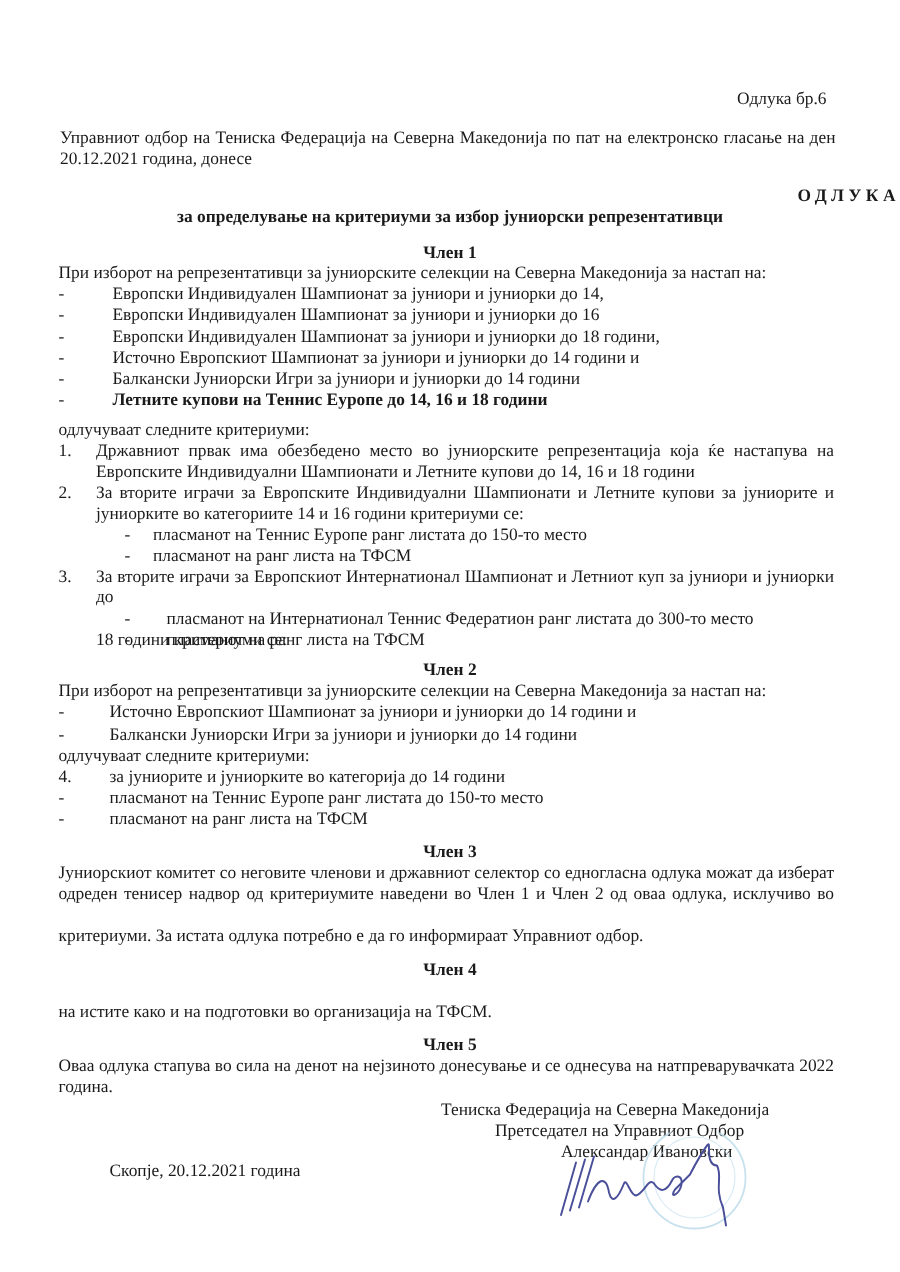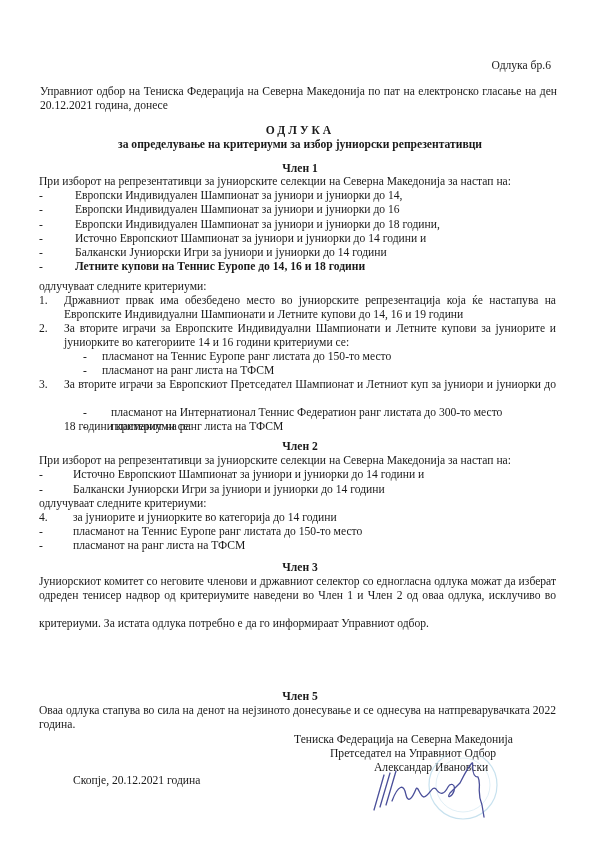--- a/index.html
+++ b/index.html
@@ -3,21 +3,21 @@
 <meta charset="utf-8">
 <style>
   html, body { margin: 0; padding: 0; background: #ffffff; }
   body { width: 600px; height: 848px; position: relative; overflow: hidden;
          font-family: "Liberation Serif", serif; color: #1a1a1a; font-size: 11.6px; }
   .page { position: absolute; left: 0; top: 0; width: 600px; height: 848px; }
   .abs { position: absolute; white-space: nowrap; }
   .center { position: absolute; left: 0; width: 600px; text-align: center; white-space: nowrap; }
   .bold { font-weight: bold; }
   .justify { position: absolute; text-align: justify; text-align-last: justify; white-space: normal; }
-  .spaced { letter-spacing: 3px; }
+  .spaced { letter-spacing: 3px; text-align: right; }
   .sig-area { position: absolute; left: 360px; top: 755px; width: 150px; height: 80px; }
 </style>
 </head>
 <body>
 
 <div class="page">
 
   <div class="abs" style="right:49px; top:59px;">Одлука бр.6</div>
 
   <div class="justify" style="left:40px; top:85px; width:517px;">Управниот одбор на Тениска Федерација на Северна Македонија по пат на електронско гласање на ден</div>
@@ -42,32 +42,32 @@
     <div class="abs" style="left:75px; top:246px;">Балкански Јуниорски Игри за јуниори и јуниорки до 14 години</div>
     <div class="abs" style="left:39px; top:260px;">-</div>
     <div class="abs" style="left:75px; top:260px;font-weight:bold;">Летните купови на Теннис Еуропе до 14, 16 и 18 години</div>
   </div>
 
   <div class="abs" style="left:39px; top:280px;">одлучуваат следните критериуми:</div>
 
   <div>
     <div class="abs" style="left:39px; top:294px;">1.</div>
     <div class="justify" style="left:64px; top:294px; width:492px;">Државниот првак има обезбедено место во јуниорските репрезентација која ќе настапува на</div>
-    <div class="abs" style="left:64px; top:308px;">Европските Индивидуални Шампионати  и Летните купови до 14, 16 и 19 години</div>
+    <div class="abs" style="left:64px; top:308px;">Европските Индивидуални Шампионати  и Летните купови до 14, 16 и 18 години</div>
 
     <div class="abs" style="left:39px; top:322px;">2.</div>
     <div class="justify" style="left:64px; top:322px; width:492px;">За вторите играчи за Европските Индивидуални Шампионати и Летните купови за јуниорите и</div>
     <div class="abs" style="left:64px; top:336px;">јуниорките во категориите 14 и 16 години критериуми се:</div>
     <div class="abs" style="left:83px; top:350px;">-</div>
     <div class="abs" style="left:102px; top:350px;">пласманот на Теннис Еуропе ранг листата до 150-то место</div>
     <div class="abs" style="left:83px; top:364px;">-</div>
     <div class="abs" style="left:102px; top:364px;">пласманот на ранг листа на ТФСМ</div>
 
     <div class="abs" style="left:39px; top:378px;">3.</div>
-    <div class="justify" style="left:64px; top:378px; width:492px;">За вторите играчи за Европскиот Претседател Шампионат и Летниот куп за јуниори и јуниорки до</div>
+    <div class="justify" style="left:64px; top:378px; width:492px;">За вторите играчи за Европскиот Интернатионал Шампионат и Летниот куп за јуниори и јуниорки до</div>
     <div class="abs" style="left:64px; top:392px;margin-top:28px;">18 години критериуми се:</div>
     <div class="abs" style="left:83px; top:406px;">-</div>
     <div class="abs" style="left:111px; top:406px;">пласманот на Интернатионал Теннис Федератион ранг листата до 300-то место</div>
     <div class="abs" style="left:83px; top:420px;">-</div>
     <div class="abs" style="left:111px; top:420px;">пласманот на ранг листа на ТФСМ</div>
   </div>
 
   <div class="center bold" style="top:440px;">Член 2</div>
   <div class="abs" style="left:39px; top:454px;">При изборот на репрезентативци за јуниорските селекции на Северна Македонија за настап на:</div>
   <div>
@@ -82,20 +82,22 @@
   <div class="abs" style="left:39px; top:525px;">-</div>
   <div class="abs" style="left:73px; top:525px;">пласманот на Теннис Еуропе ранг листата до 150-то место</div>
   <div class="abs" style="left:39px; top:539px;">-</div>
   <div class="abs" style="left:73px; top:539px;">пласманот на ранг листа на ТФСМ</div>
 
   <div class="center bold" style="top:561px;">Член 3</div>
   <div class="justify" style="left:39px; top:575px; width:517px;">Јуниорскиот комитет со неговите членови и државниот селектор со едногласна одлука можат да изберат</div>
   <div class="justify" style="left:39px; top:589px; width:517px;">одреден тенисер надвор од критериумите наведени во Член 1 и Член 2 од оваа одлука, исклучиво во</div>
   <div class="abs" style="left:39px; top:617px;">критериуми. За истата одлука потребно е да го информираат Управниот одбор.</div>
 
+  <div class="center bold" style="top:640px;">Член 4</div>
+  <div class="abs" style="left:39px; top:668px;">на истите како и на подготовки во организација на ТФСМ.</div>
 
   <div class="center bold" style="top:690px;">Член 5</div>
   <div class="justify" style="left:39px; top:704px; width:517px;">Оваа одлука стапува во сила на денот на нејзиното донесување и се однесува на натпреварувачката 2022</div>
   <div class="abs" style="left:39px; top:718px;">година.</div>
 
   <div class="abs" style="left:330px; top:747px;">Претседател на Управниот Одбор</div>
   <div class="abs" style="left:294px; top:733px;">Тениска Федерација на Северна Македонија</div>
   <div class="abs" style="left:374px; top:761px;">Александар Ивановски</div>
 
   <div class="abs" style="left:73px; top:774px;">Скопје, 20.12.2021 година</div>

